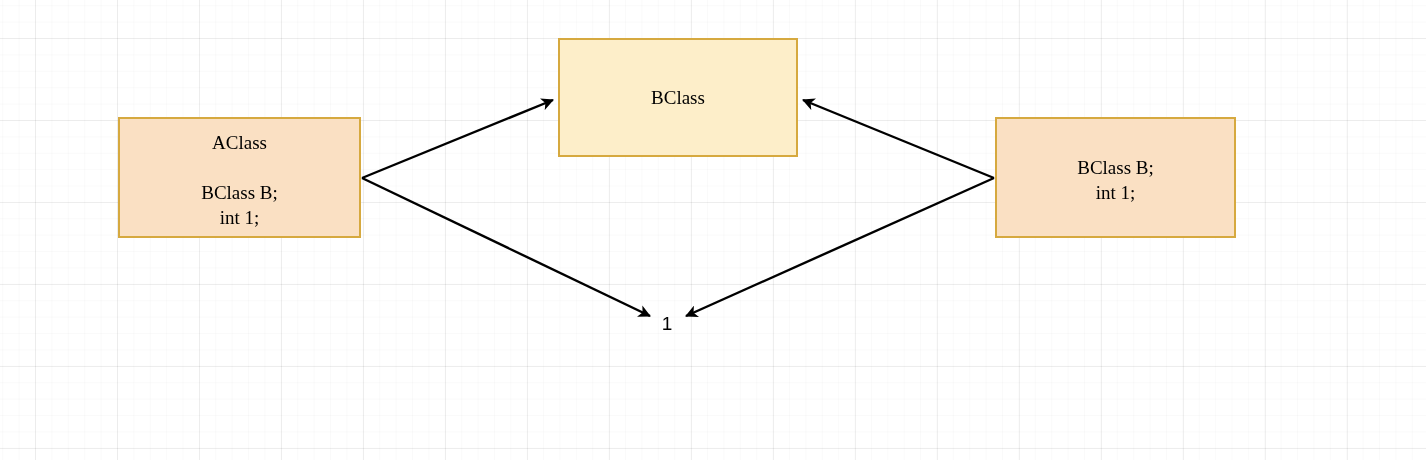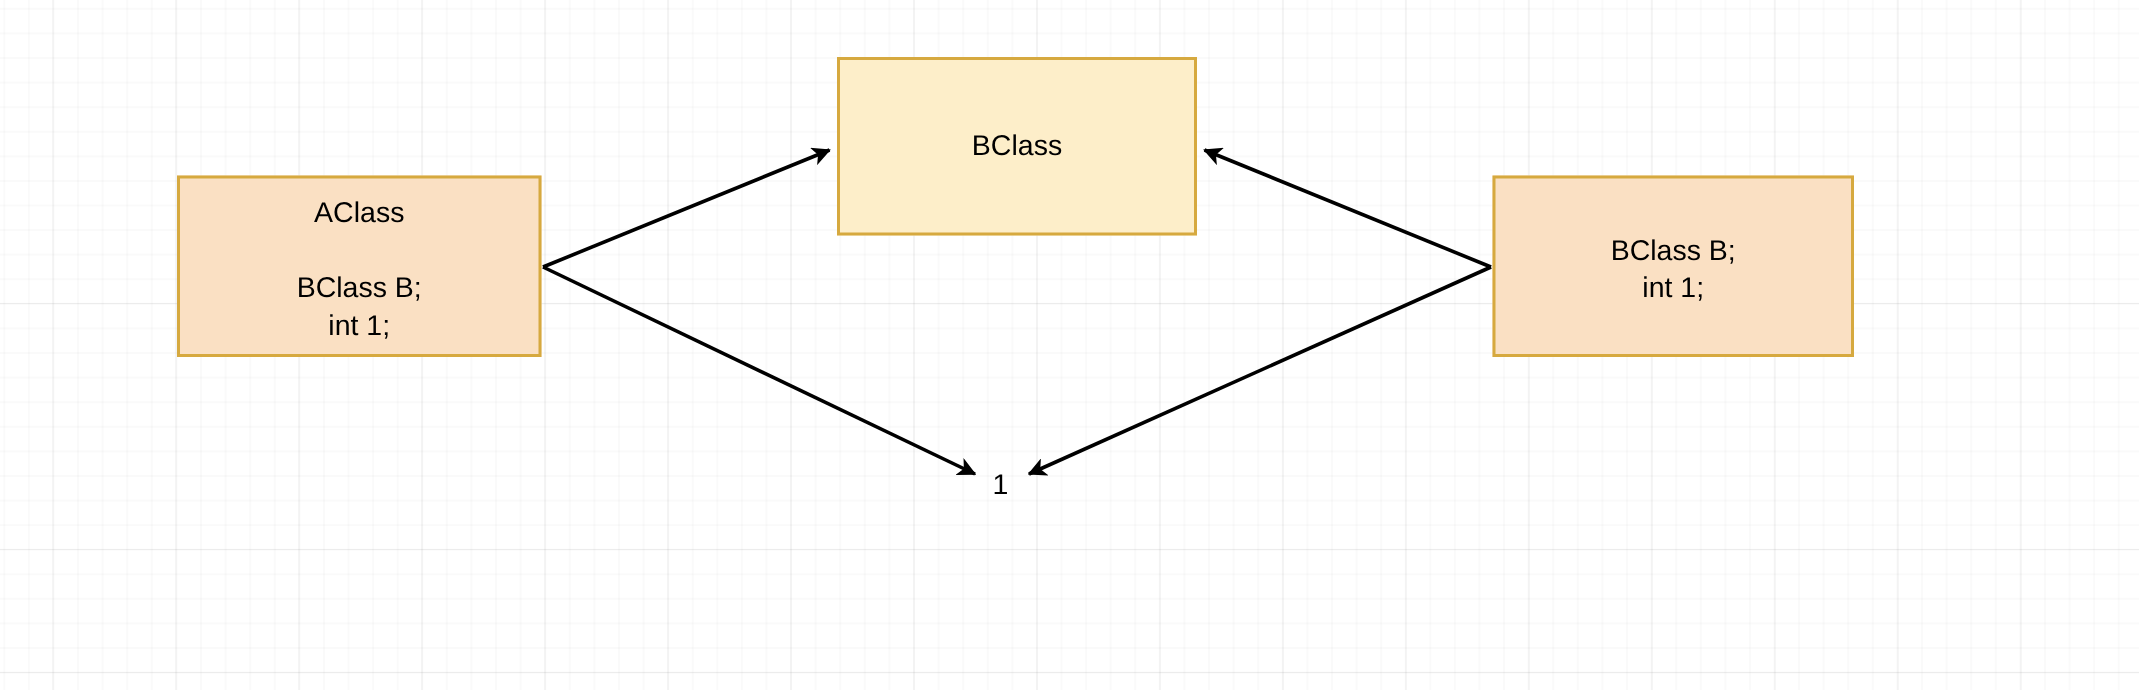--- a/index.html
+++ b/index.html
@@ -38,21 +38,21 @@
     height: 460px;
   }
   .node {
     position: absolute;
     box-sizing: border-box;
     border: 2px solid #d6a93f;
     display: flex;
     flex-direction: column;
     align-items: center;
     color: #000000;
-    font-family: Liberation Sans, sans-serif;
+    font-family: Liberation Serif, serif;
     font-size: 19px;
     line-height: 1.32;
     text-align: center;
   }
   .node .title {
     white-space: pre;
   }
   .node .body {
     white-space: pre-line;
   }

